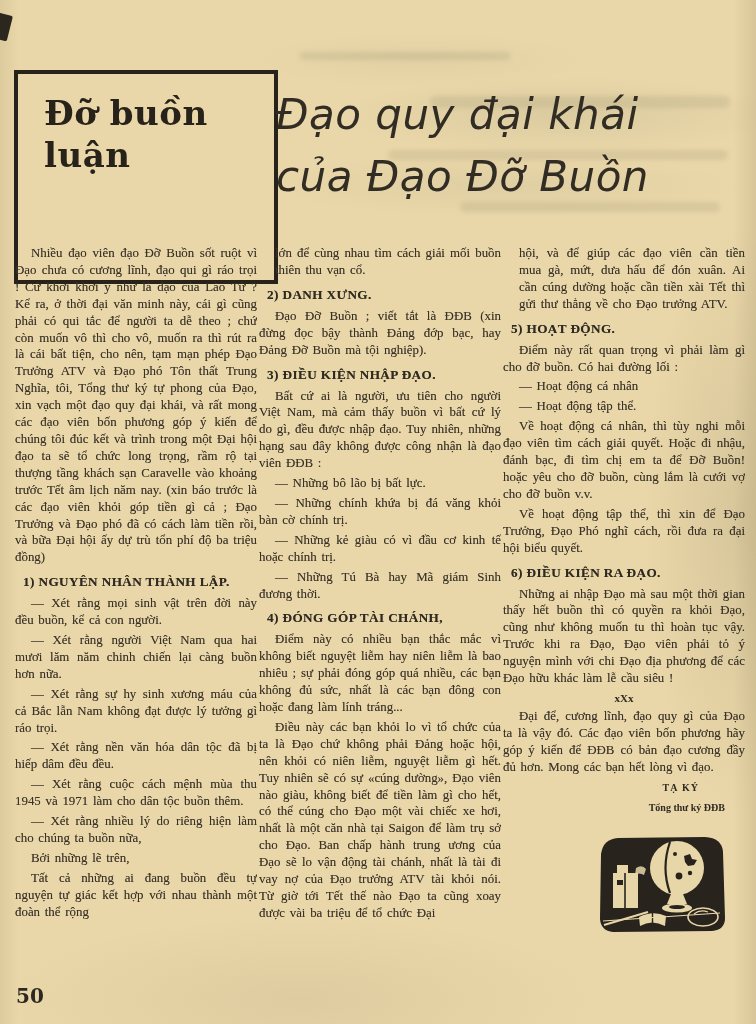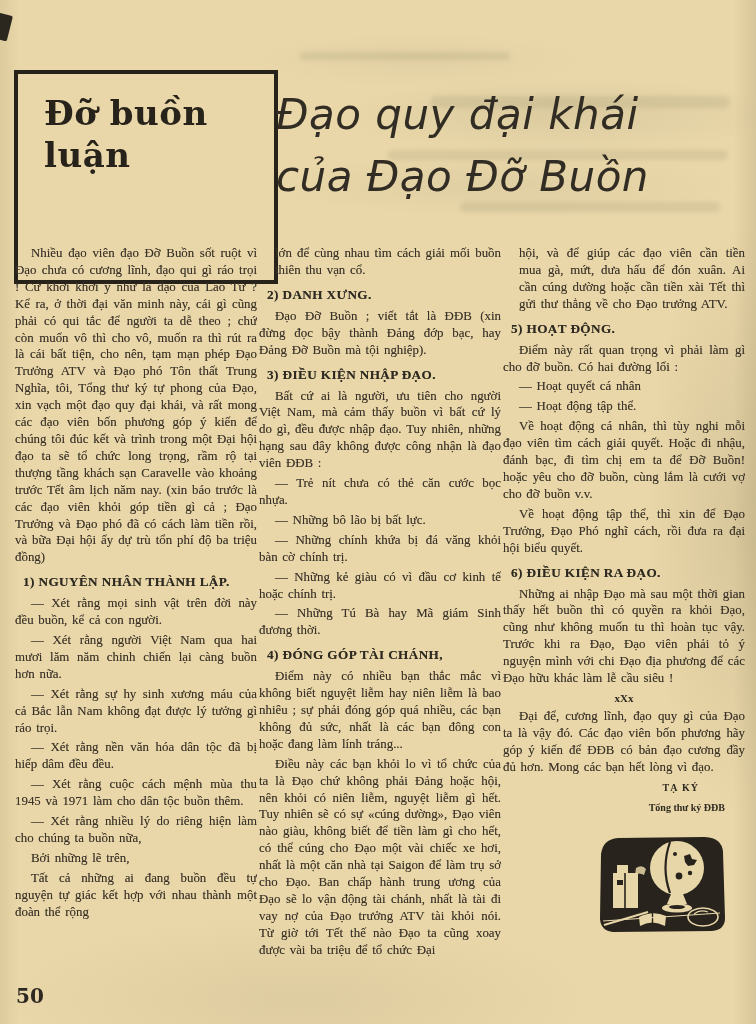--- a/index.html
+++ b/index.html
@@ -99,34 +99,33 @@
         <p class="para">— Xét rằng nhiều lý do riêng hiện làm cho chúng ta buồn nữa,</p>
         <p class="para">Bởi những lẽ trên,</p>
         <p class="para">Tất cả những ai đang buồn đều tự nguyện tự giác kết hợp với nhau thành một đoàn thể rộng</p>
       </div>
     <div class="col">
         <p class="para noindent">lớn để cùng nhau tìm cách giải mối buồn thiên thu vạn cổ.</p>
         <h3 class="sec-h">2) DANH XƯNG.</h3>
         <p class="para">Đạo Đỡ Buồn ; viết tắt là ĐĐB (xin đừng đọc bậy thành Đảng đớp bạc, hay Đảng Đỡ Buồn mà tội nghiệp).</p>
         <h3 class="sec-h">3) ĐIỀU KIỆN NHẬP ĐẠO.</h3>
         <p class="para">Bất cứ ai là người, ưu tiên cho người Việt Nam, mà cảm thấy buồn vì bất cứ lý do gì, đều được nhập đạo. Tuy nhiên, những hạng sau đây không được công nhận là đạo viên ĐĐB :</p>
-        <p class="para">— Trẻ nít chưa có thẻ căn cước bọc nhựa.</p>
         <p class="para">— Những bô lão bị bất lực.</p>
         <p class="para">— Những chính khứa bị đá văng khỏi bàn cờ chính trị.</p>
         <p class="para">— Những kẻ giàu có vì đầu cơ kinh tế hoặc chính trị.</p>
         <p class="para">— Những Tú Bà hay Mã giám Sinh đương thời.</p>
         <h3 class="sec-h">4) ĐÓNG GÓP TÀI CHÁNH,</h3>
         <p class="para">Điểm này có nhiều bạn thắc mắc vì không biết nguyệt liễm hay niên liễm là bao nhiêu ; sự phải đóng góp quá nhiều, các bạn không đủ sức, nhất là các bạn đông con hoặc đang làm lính tráng...</p>
         <p class="para">Điều này các bạn khỏi lo vì tổ chức của ta là Đạo chứ không phải Đảng hoặc hội, nên khỏi có niên liễm, nguyệt liễm gì hết. Tuy nhiên sẽ có sự «cúng dường», Đạo viên nào giàu, không biết để tiền làm gì cho hết, có thể cúng cho Đạo một vài chiếc xe hơi, nhất là một căn nhà tại Saigon để làm trụ sở cho Đạo. Ban chấp hành trung ương của Đạo sẽ lo vận động tài chánh, nhất là tài đi vay nợ của Đạo trưởng ATV tài khỏi nói. Từ giờ tới Tết thế nào Đạo ta cũng xoay được vài ba triệu để tổ chức Đại</p>
       </div>
     <div class="col">
         <p class="para noindent">hội, và để giúp các đạo viên cần tiền mua gà, mứt, dưa hấu để đón xuân. Ai cần cúng dường hoặc cần tiền xài Tết thì gửi thư thẳng về cho Đạo trưởng ATV.</p>
         <h3 class="sec-h">5) HOẠT ĐỘNG.</h3>
         <p class="para">Điểm này rất quan trọng vì phải làm gì cho đỡ buồn. Có hai đường lối :</p>
-        <p class="para">— Hoạt quyết cá nhân</p>
+        <p class="para">— Hoạt động cá nhân</p>
         <p class="para">— Hoạt động tập thể.</p>
         <p class="para">Về hoạt động cá nhân, thì tùy nghi mỗi đạo viên tìm cách giải quyết. Hoặc đi nhậu, đánh bạc, đi tìm chị em ta để Đỡ Buồn! hoặc yêu cho đỡ buồn, cùng lắm là cưới vợ cho đỡ buồn v.v.</p>
         <p class="para">Về hoạt động tập thể, thì xin để Đạo Trưởng, Đạo Phó nghĩ cách, rồi đưa ra đại hội biểu quyết.</p>
         <h3 class="sec-h">6) ĐIỀU KIỆN RA ĐẠO.</h3>
         <p class="para">Những ai nhập Đạo mà sau một thời gian thấy hết buồn thì có quyền ra khỏi Đạo, cũng như không muốn tu thì hoàn tục vậy. Trước khi ra Đạo, Đạo viên phải tỏ ý nguyện mình với chi Đạo địa phương để các Đạo hữu khác làm lễ cầu siêu !</p>
         <p class="divider">xXx</p>
         <p class="para">Đại để, cương lĩnh, đạo quy gì của Đạo ta là vậy đó. Các đạo viên bốn phương hãy góp ý kiến để ĐĐB có bản đạo cương đầy đủ hơn. Mong các bạn hết lòng vì đạo.</p>
         <p class="sig sig-name">TẠ KÝ</p>
         <p class="sig sig-role">Tổng thư ký ĐĐB</p>
         <svg class="illu" width="140" height="104" viewBox="0 0 140 104" xmlns="http://www.w3.org/2000/svg">

